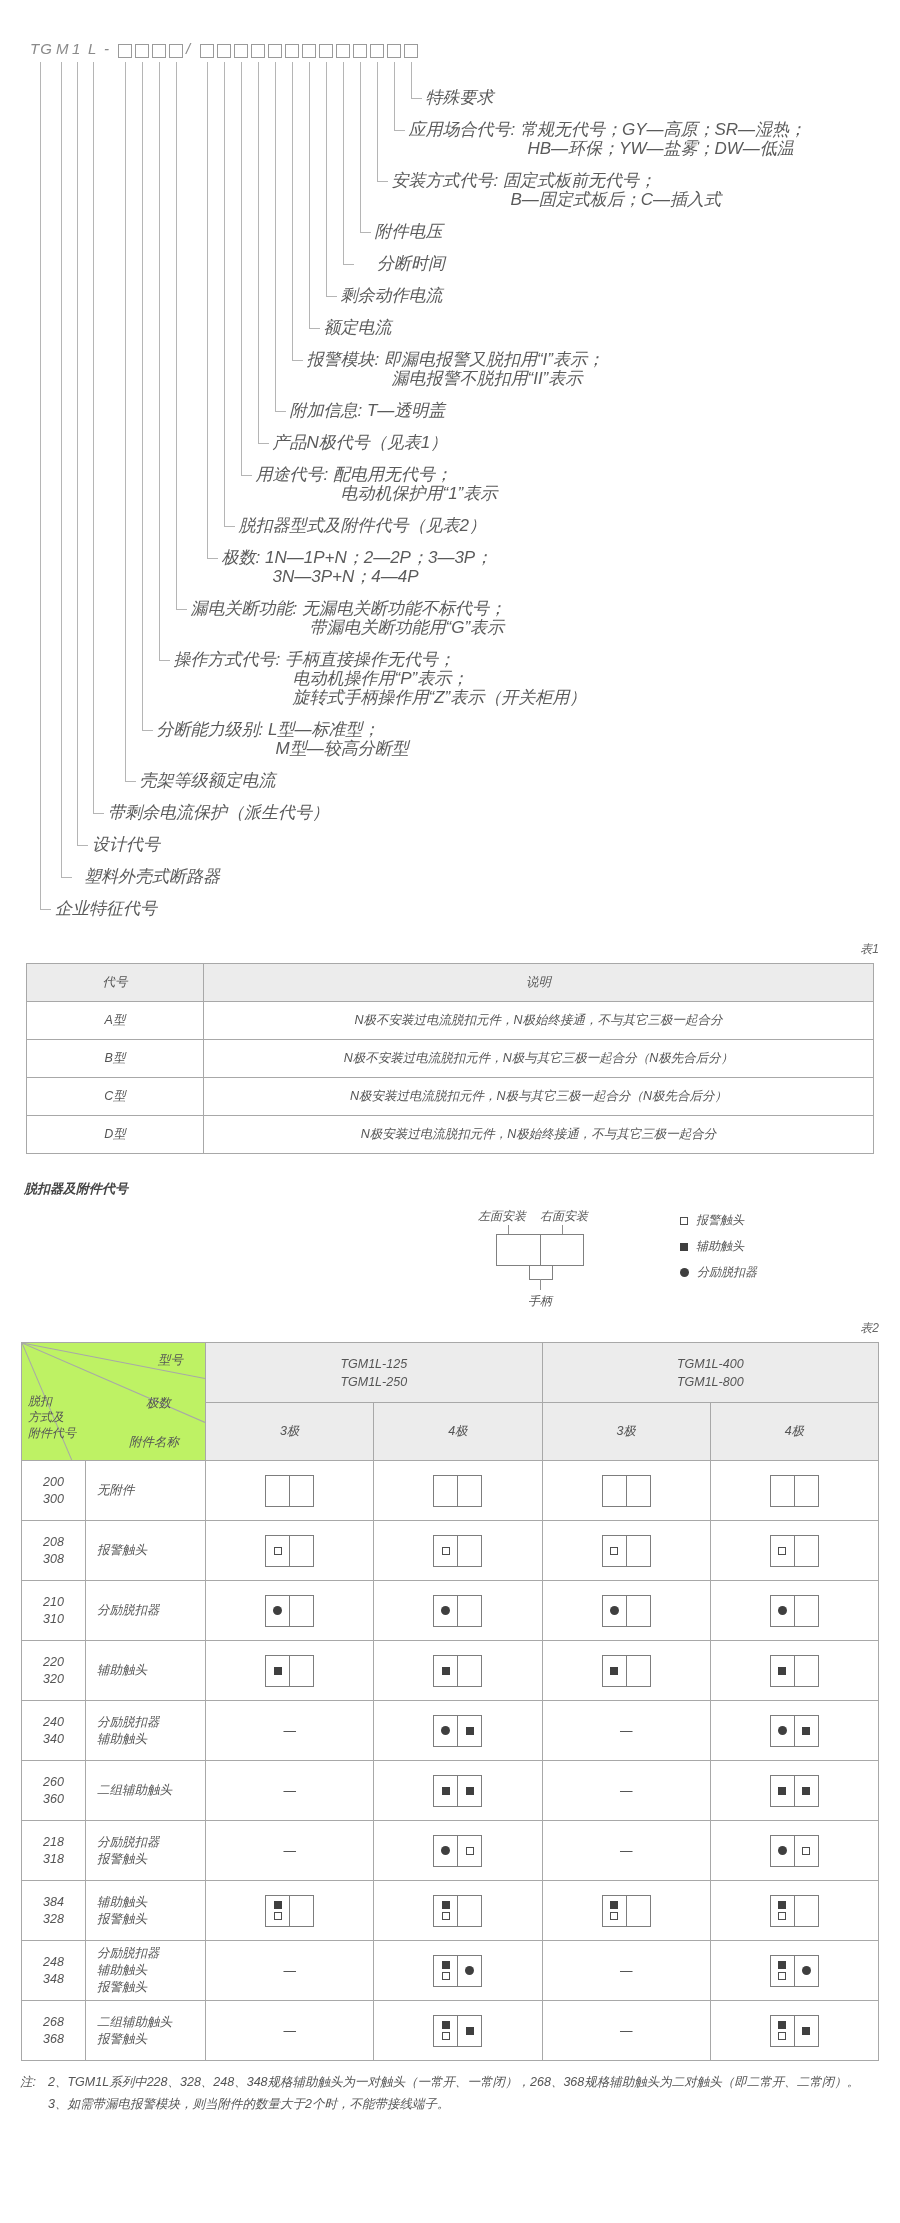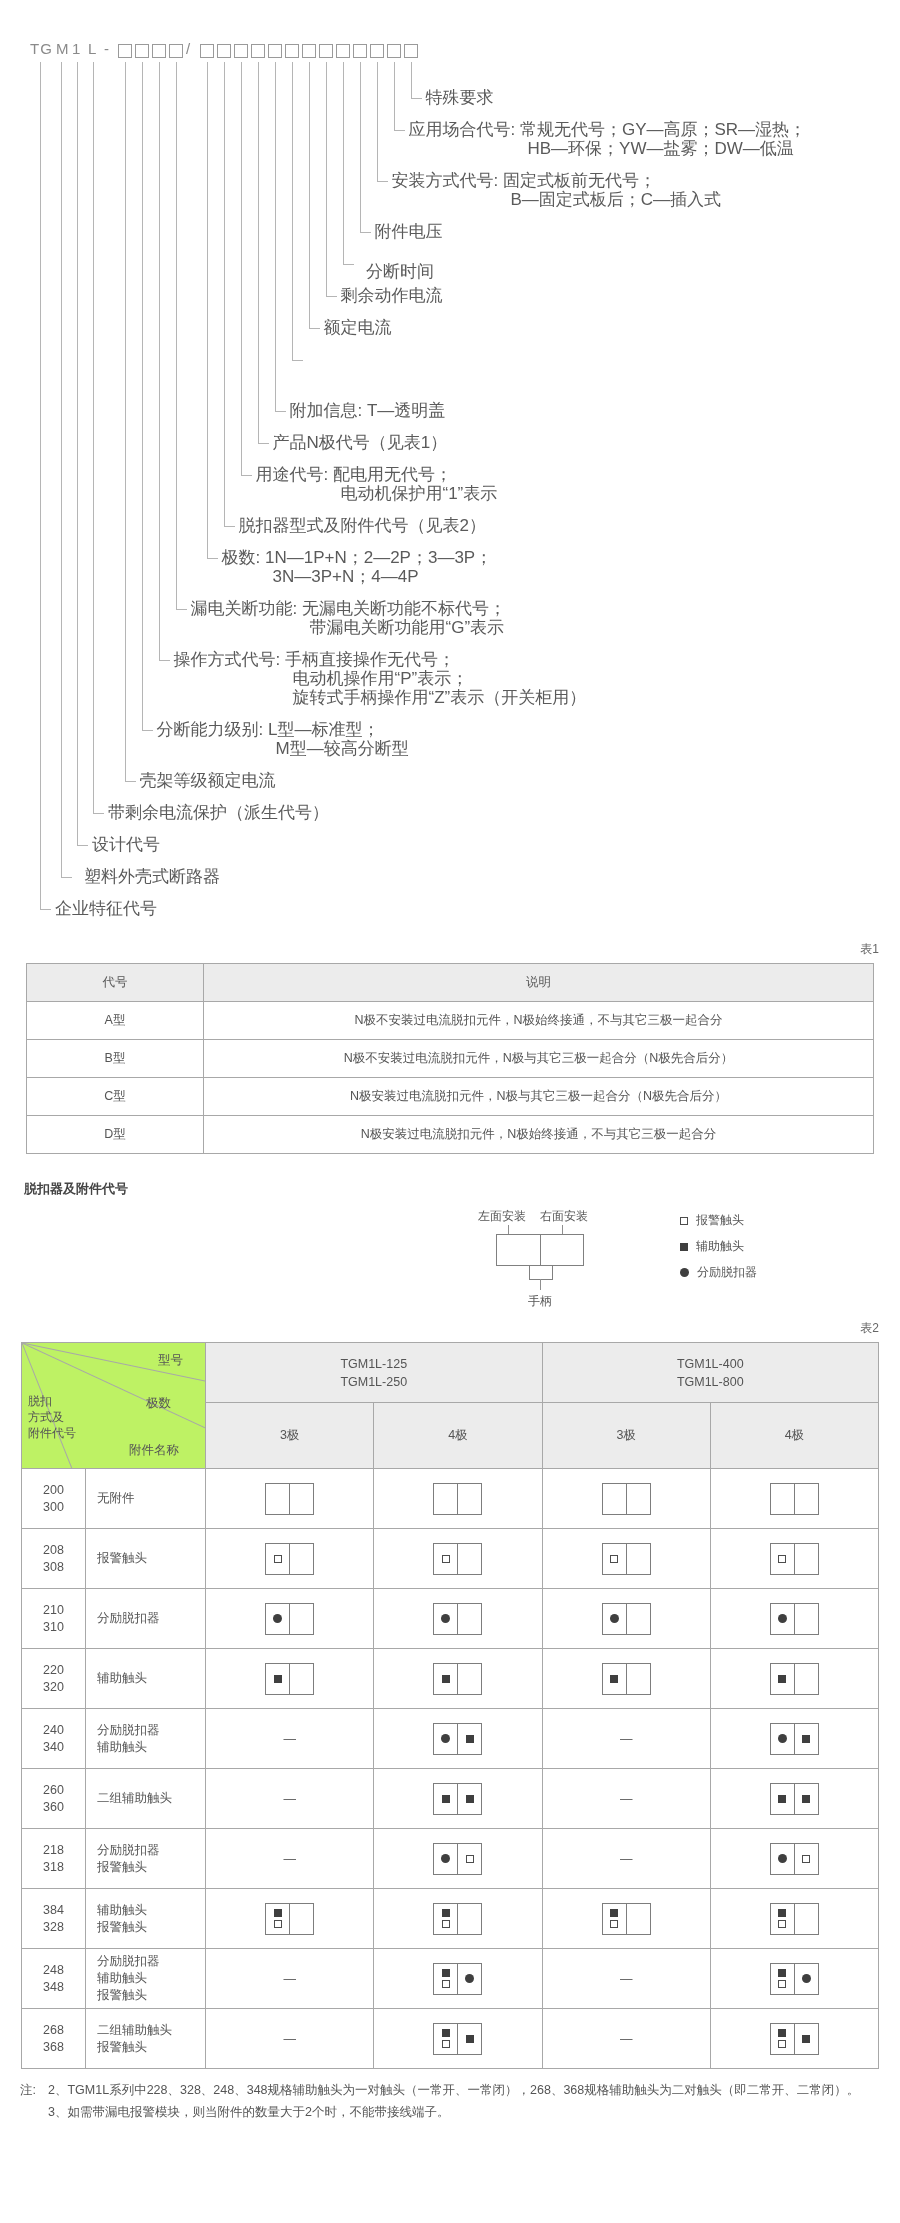--- a/index.html
+++ b/index.html
@@ -1,17 +1,17 @@
 <!DOCTYPE html>
 <html><head>
 <meta charset="utf-8">
 <style>
   html,body { margin:0; padding:0; background:#fff; }
   body { font-family:"Liberation Sans","DejaVu Sans",sans-serif; color:#555; }
-  .page { position:relative; width:900px; margin:0 auto; background:#fff; padding-top:14px; }
+  .page { position:relative; width:900px; margin:0 auto; background:#fff; padding-top:14px;font-style:italic; }
 
   
   .code-diagram { position:relative; width:900px; }
   .code-char { position:absolute; top:26px; font-size:15px; color:#8a8a8a; letter-spacing:1px; }
   .code-box { position:absolute; top:30px; width:12px; height:12px; border:1px solid #9a9a9a; background:#fff; }
   .vline { position:absolute; width:1px; background:#b5b5b5; }
   .hline { position:absolute; height:1px; background:#b5b5b5; }
   .code-label { position:absolute; white-space:nowrap; }
   .code-label-line { font-size:17px; line-height:19px; color:#5a5a5a; }
 
@@ -50,21 +50,21 @@
   .mk-alarm { border:1px solid #4d4d4d; background:#fff; }
   .mk-aux { background:#3f3f3f; }
   .mk-shunt { width:9px; height:9px; background:#3f3f3f; border-radius:50%; }
   .legend-row .mk { display:inline-block; }
 
   
   table.t2 { width:858px; margin:0 auto; border-collapse:collapse; table-layout:fixed; }
   .t2 td { border:1px solid #a8a8a8; font-size:12.5px; color:#555; text-align:center; vertical-align:middle; padding:4px; box-sizing:border-box; }
   .t2-head { background:#ececec; }
   .t2-model-row td { height:60px; }
-  .t2-pole-row td { height:66px; }
+  .t2-pole-row td { height:58px; }
   .t2-model-line { line-height:18px; }
   .t2-corner { position:relative; background:#bef264; padding:0; }
   .corner-svg { position:absolute; left:0; top:0; width:100%; height:100%; }
   .corner-svg line { stroke:#a8a8a8; stroke-width:1; }
   .t2c-model { position:absolute; top:9px; right:22px; font-size:12.5px; }
   .t2c-poles { position:absolute; top:52px; right:34px; font-size:12.5px; }
   .t2c-name { position:absolute; bottom:9px; right:26px; font-size:12.5px; }
   .t2c-code { position:absolute; left:6px; top:50px; text-align:left; }
   .t2c-code-line { font-size:12px; line-height:16px; }
   .t2-row td { height:60px; }
@@ -129,35 +129,39 @@
         <div class="code-label-line">安装方式代号: 固定式板前无代号；</div>
         <div class="code-label-line">　　　　　　　B—固定式板后；C—插入式</div>
       </div>
       <div class="vline" style="left: 359.5px; top: 48px; height: 170px;"></div>
       <div class="hline" style="left: 359.5px; top: 218px; width: 11px;"></div>
       <div class="code-label" style="left: 374.5px; top: 208px;">
         <div class="code-label-line">附件电压</div>
       </div>
       <div class="vline" style="left: 342.5px; top: 48px; height: 202px;"></div>
       <div class="hline" style="left: 342.5px; top: 250px; width: 11px;"></div>
-      <div class="code-label" style="left: 366px; top: 240px; margin-top: 8px;">
+      <div class="code-label" style="left: 377px; top: 240px;">
         <div class="code-label-line">分断时间</div>
       </div>
       <div class="vline" style="left: 325.5px; top: 48px; height: 234px;"></div>
       <div class="hline" style="left: 325.5px; top: 282px; width: 11px;"></div>
       <div class="code-label" style="left: 340.5px; top: 272px;">
         <div class="code-label-line">剩余动作电流</div>
       </div>
       <div class="vline" style="left: 308.5px; top: 48px; height: 266px;"></div>
       <div class="hline" style="left: 308.5px; top: 314px; width: 11px;"></div>
       <div class="code-label" style="left: 323.5px; top: 304px;">
         <div class="code-label-line">额定电流</div>
       </div>
       <div class="vline" style="left: 291.5px; top: 48px; height: 298px;"></div>
       <div class="hline" style="left: 291.5px; top: 346px; width: 11px;"></div>
+      <div class="code-label" style="left: 306.5px; top: 336px;">
+        <div class="code-label-line">报警模块: 即漏电报警又脱扣用“I”表示；</div>
+        <div class="code-label-line">　　　　　漏电报警不脱扣用“II”表示</div>
+      </div>
       <div class="vline" style="left: 274.5px; top: 48px; height: 349px;"></div>
       <div class="hline" style="left: 274.5px; top: 397px; width: 11px;"></div>
       <div class="code-label" style="left: 289.5px; top: 387px;">
         <div class="code-label-line">附加信息: T—透明盖</div>
       </div>
       <div class="vline" style="left: 257.5px; top: 48px; height: 381px;"></div>
       <div class="hline" style="left: 257.5px; top: 429px; width: 11px;"></div>
       <div class="code-label" style="left: 272.5px; top: 419px;">
         <div class="code-label-line">产品N极代号（见表1）</div>
       </div>

